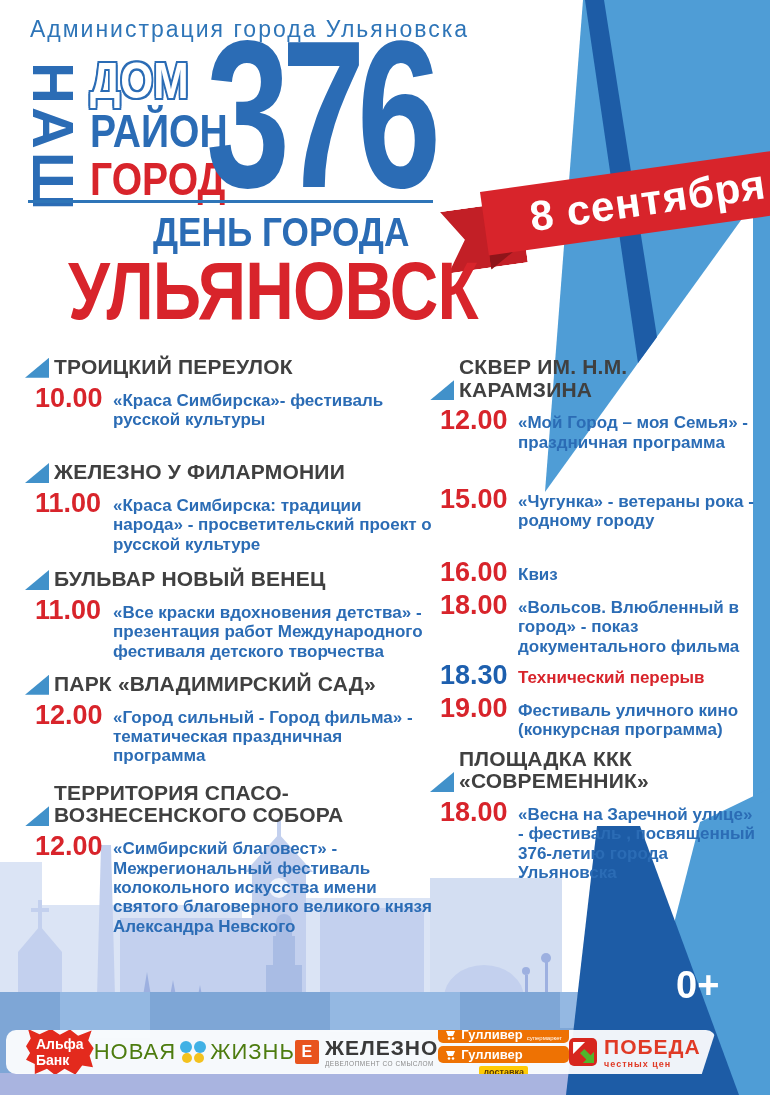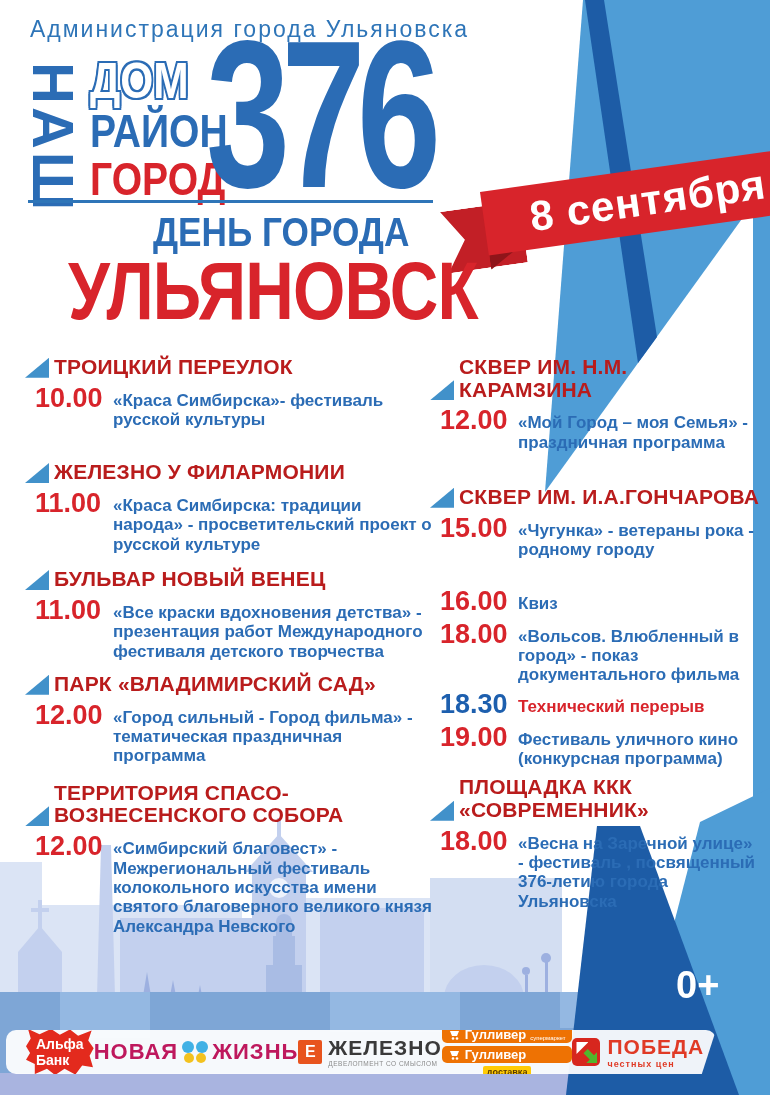--- a/index.html
+++ b/index.html
@@ -64,40 +64,40 @@
   .col-left .event:nth-child(1){margin-bottom:32px;}
   .col-left .event:nth-child(2){margin-bottom:14px;}
   .col-left .event:nth-child(3){margin-bottom:12px;}
   .col-left .event:nth-child(4){margin-bottom:16px;}
   .col-right .event:nth-child(1){margin-bottom:34px;}
   .col-right .event:nth-child(2){margin-bottom:28px;}
   .col-right .event:nth-child(3){margin-bottom:8px;}
   .venue{display:flex;align-items:flex-end;margin-bottom:4px;}
   .tri{width:24px;height:20px;background:#4191ca;flex:none;margin-right:5px;margin-bottom:1px;
        clip-path:polygon(100% 0,100% 100%,0 100%);}
-  .vtext{font-size:21px;font-weight:bold;color:#b91c1c;line-height:1.08;letter-spacing:.2px;}
+  .vtext{font-size:21px;font-weight:bold;color:#404040;line-height:1.08;letter-spacing:.2px;}
   .item{display:flex;padding-left:10px;margin-top:6px;}
   .time{flex:none;width:78px;font-size:27px;font-weight:bold;color:#d8242b;line-height:1;}
   .time.blue{color:#1d5fae;}
   .desc{font-size:17px;font-weight:bold;color:#2b6cb5;line-height:1.14;padding-top:6px;}
   .desc.red{color:#d8242b;}
 
   
   .age{left:676px;top:964px;font-size:38px;font-weight:bold;color:#fff;z-index:3;}
 
   
   .strip{left:6px;top:1030px;width:710px;height:44px;background:rgba(255,255,255,.93);
          border-radius:10px;z-index:2;display:flex;align-items:center;justify-content:space-between;
          padding:0 20px;box-sizing:border-box;clip-path:polygon(0 0,100% 0,98% 100%,0 100%);}
   .sponsor{display:flex;align-items:center;}
   .alfa{background:#e32a1d;color:#fff;font-weight:bold;font-size:14px;padding:8px 10px;
         clip-path:polygon(0% 38%,7% 22%,3% 2%,20% 13%,37% 2%,50% 14%,65% 3%,77% 16%,97% 5%,92% 26%,
                           100% 42%,94% 58%,99% 82%,83% 78%,73% 97%,57% 85%,43% 98%,31% 85%,13% 96%,
                           13% 75%,0% 66%,6% 52%);}
-  .nz-text{font-size:22px;font-weight:bold;color:#be185d;letter-spacing:1px;}
+  .nz-text{font-size:22px;font-weight:normal;color:#4d7c0f;letter-spacing:1px;}
   .butterfly{position:relative;width:26px;height:24px;margin:0 4px;}
   .butterfly i{position:absolute;border-radius:50%;}
   .bw1{width:12px;height:12px;left:0;top:1px;background:#41b1e5;}
   .bw2{width:12px;height:12px;right:0;top:1px;background:#41b1e5;}
   .bw3{width:10px;height:10px;left:2px;bottom:1px;background:#f3c21f;}
   .bw4{width:10px;height:10px;right:2px;bottom:1px;background:#f3c21f;}
   .zh-icon{width:24px;height:24px;background:#e8541e;color:#fff;font-weight:bold;font-size:16px;
            display:flex;align-items:center;justify-content:center;margin-right:6px;border-radius:2px;}
   .zh-text{font-size:21px;font-weight:bold;color:#3a3a3a;letter-spacing:1px;line-height:1;}
   .zh-sub{font-size:6.5px;color:#8a8a8a;letter-spacing:.5px;margin-top:2px;}
@@ -251,24 +251,20 @@
         <div class="venue">
           <span class="tri"></span>
           <span class="vtext">СКВЕР ИМ. Н.М. КАРАМЗИНА</span>
         </div>
         <div class="item">
           <span class="time">12.00</span>
           <span class="desc">«Мой Город – моя Семья» - праздничная программа</span>
         </div>
       </div>
       <div class="event">
-        <div class="venue">
-          <span class="tri"></span>
-          <span class="vtext">СКВЕР ИМ. И.А.ГОНЧАРОВА</span>
-        </div>
         <div class="item">
           <span class="time">15.00</span>
           <span class="desc">«Чугунка» - ветераны рока - родному городу</span>
         </div>
       </div>
       <div class="event">
         <div class="item">
           <span class="time">16.00</span>
           <span class="desc">Квиз</span>
         </div>

